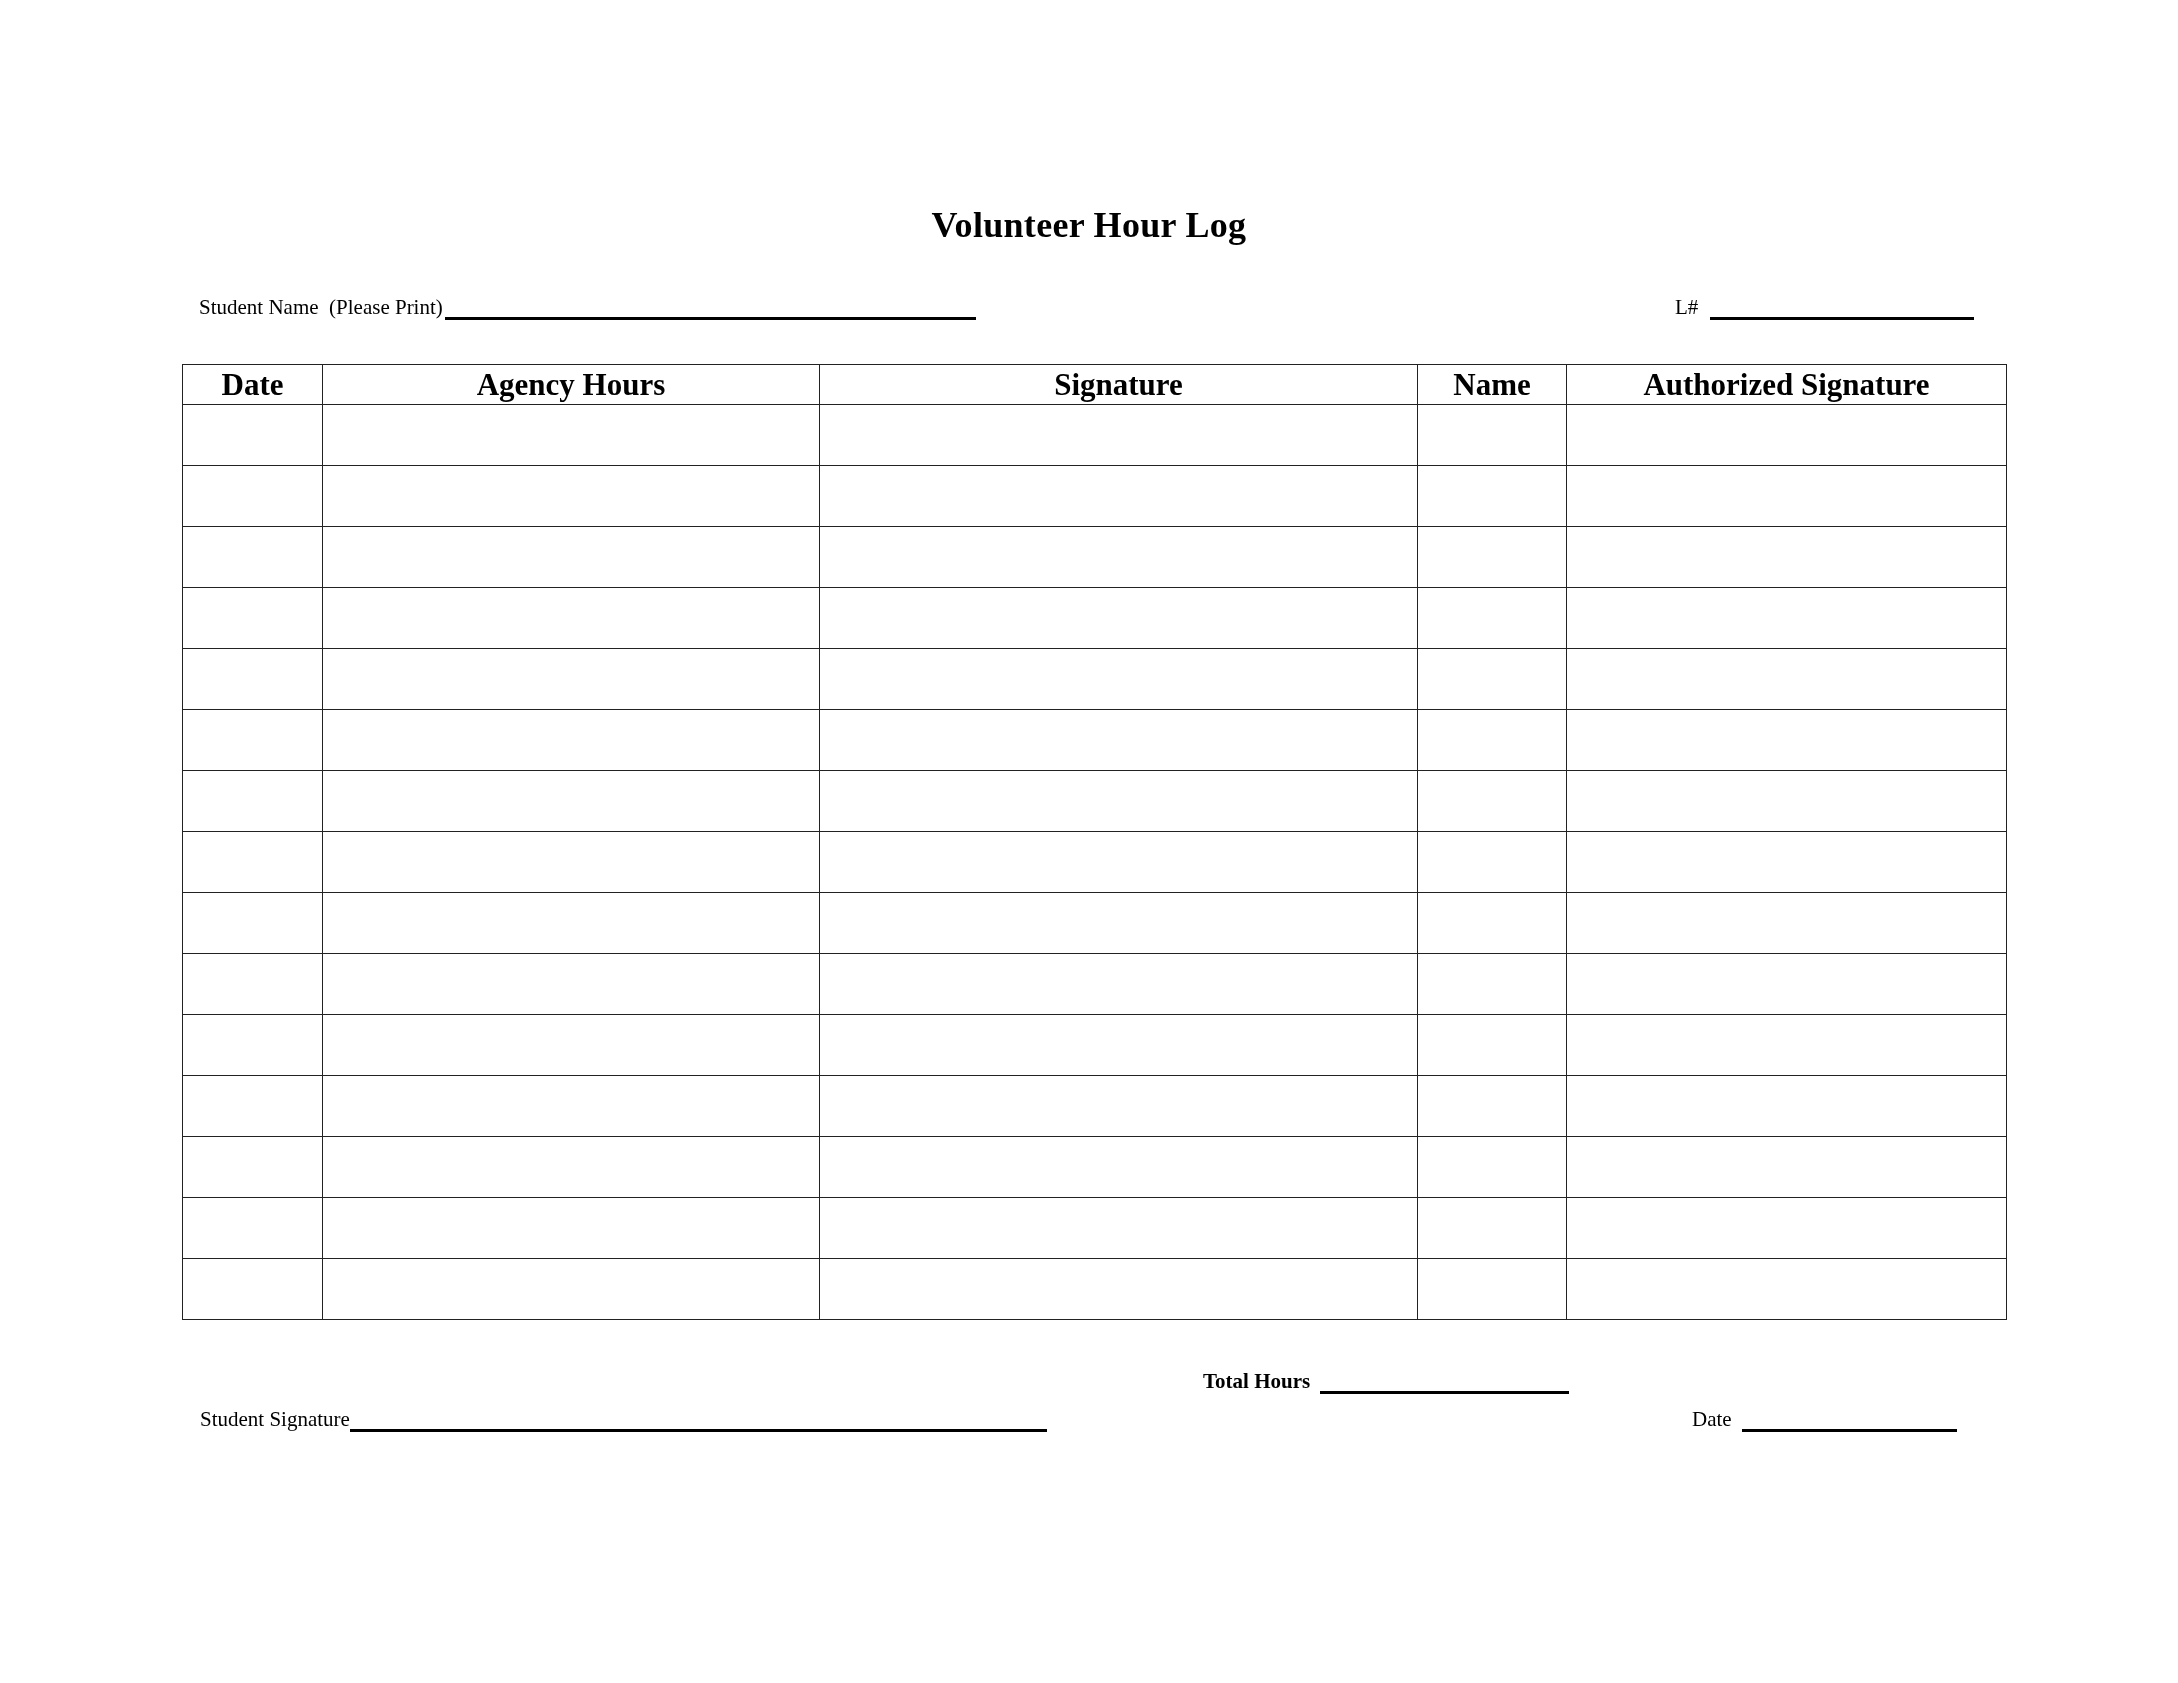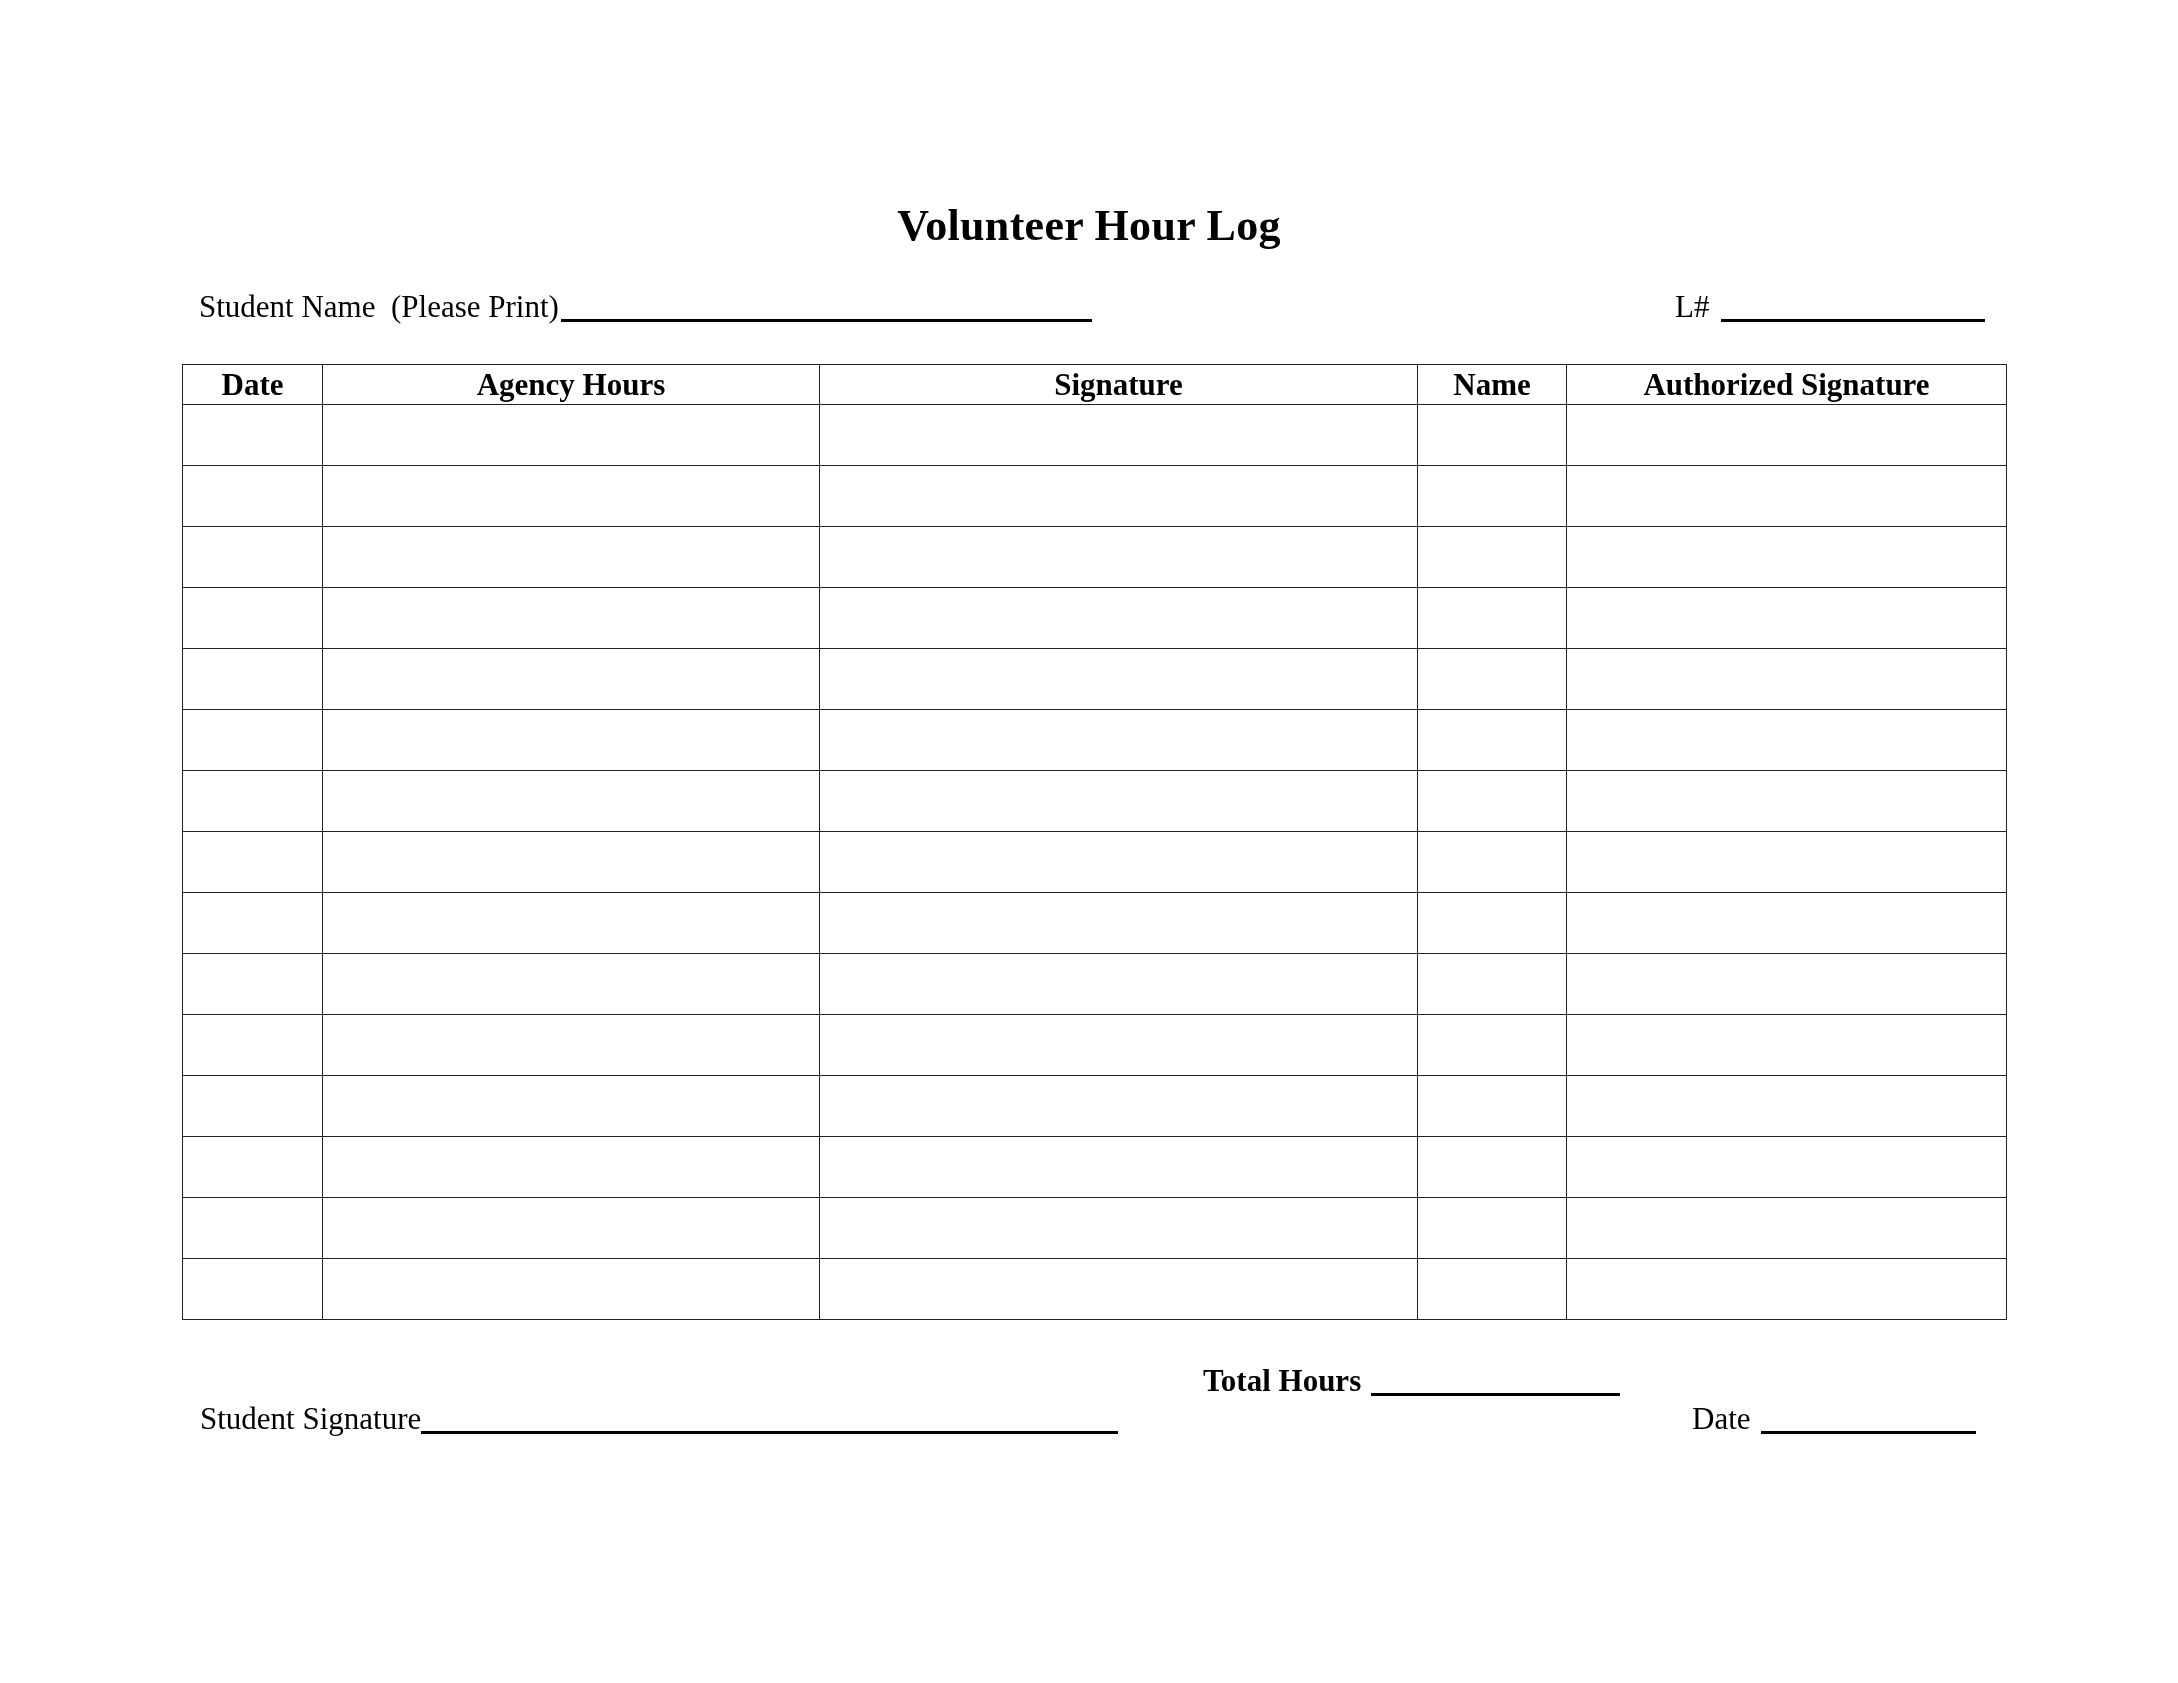--- a/index.html
+++ b/index.html
@@ -14,30 +14,30 @@
       overflow: hidden;
       font-family: "Liberation Serif", "DejaVu Serif", serif;
       color: #000000;
     }
     .title {
       position: absolute;
       left: 0;
       width: 2178px;
       top: 196px;
       text-align: center;
-      font-size: 44px;
+      font-size: 36px;
       font-weight: bold;
       line-height: 59px;
       letter-spacing: 0.3px;
     }
     .field-row {
       position: absolute;
       display: flex;
-      align-items: center;
-      font-size: 31px;
+      align-items: flex-start;
+      font-size: 21px;
       line-height: 40px;
     }
     .blank-line {
       display: inline-block;
       border-bottom: 3px solid #000;
       height: 30px;
       margin-bottom: 4px;
     }
     .student-name { left: 199px; top: 287px; }
     .student-name .blank-line { width: 531px; margin-left: 2px; }

